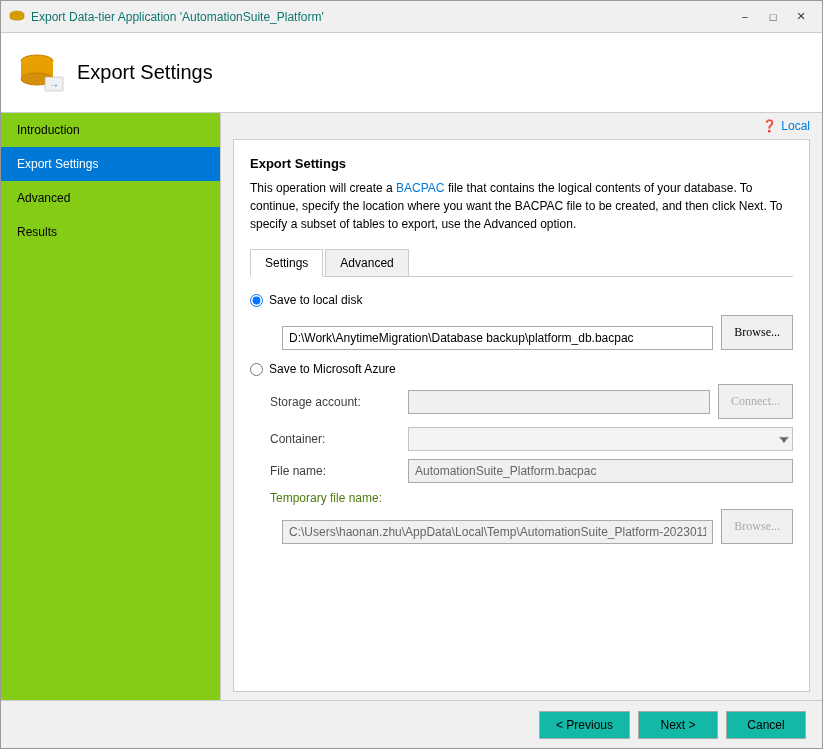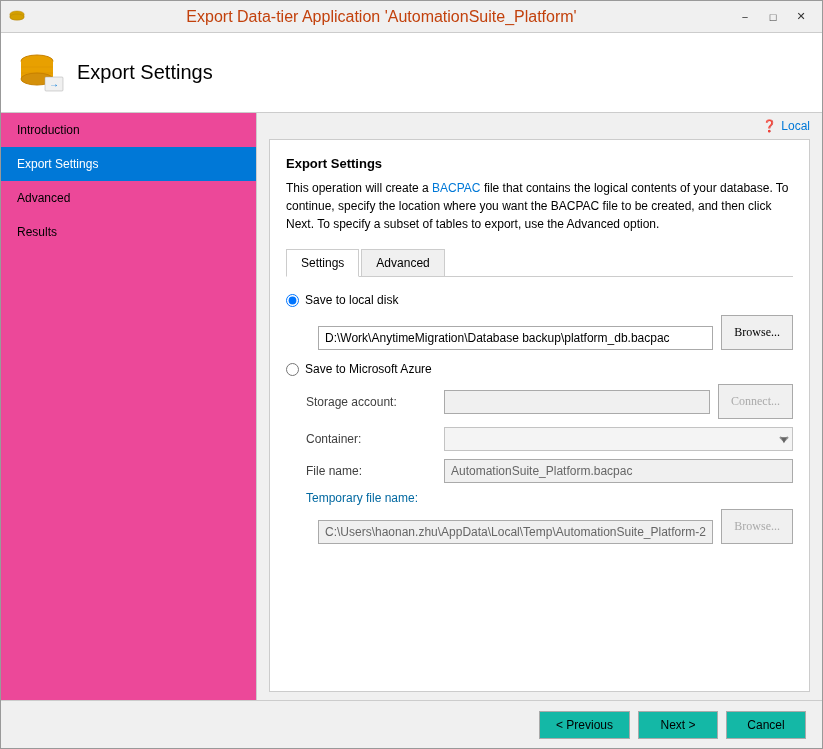--- a/index.html
+++ b/index.html
@@ -32,24 +32,23 @@
     }
 
     .title-bar-icon {
       width: 16px;
       height: 16px;
       margin-right: 6px;
       color: #0078d7;
     }
 
     .title-bar-text {
-      font-size: 16px;
-      color: #c2410c;
-      flex: 1;
-      text-align: center;
+      font-size: 12px;
+      color: #0f766e;
+      flex: 1;
     }
 
     .title-bar-controls {
       display: flex;
       gap: 2px;
     }
 
     .title-bar-btn {
       width: 26px;
       height: 22px;
@@ -86,22 +85,22 @@
       color: #000;
     }
 
     .content-area {
       display: flex;
       flex: 1;
       overflow: hidden;
     }
 
     .sidebar {
-      width: 256px;
-      background: #ec4899;
+      width: 220px;
+      background: #84cc16;
       border-right: 1px solid #ccc;
       flex-shrink: 0;
     }
 
     .sidebar-item {
       padding: 10px 16px;
       cursor: pointer;
       font-size: 12px;
       color: #000;
       border-bottom: none;
@@ -413,21 +412,21 @@
                 <span class="select-arrow">▼</span>
               </div>
             </div>
 
             <div class="field-row">
               <span class="field-label">File name:</span>
               <input type="text" class="field-input" disabled="" style="flex: 1 1 0%;" value="AutomationSuite_Platform.bacpac">
             </div>
 
             <div style="margin-left: 20px; margin-bottom: 4px;">
-              <span class="field-label" style="color:#0369a1;font-size:12px;">Temporary file name:</span>
+              <span class="field-label" style="color:#4d7c0f;font-size:12px;">Temporary file name:</span>
             </div>
             <div class="file-input-row" style="margin-top:0;">
               <input type="text" class="file-input" disabled="" value="C:\Users\haonan.zhu\AppData\Local\Temp\AutomationSuite_Platform-2023011404" style="">
               <button class="btn" disabled="">Browse...</button>
             </div>
           </div>
         </div>
       </div>
     </div>
   </div>

